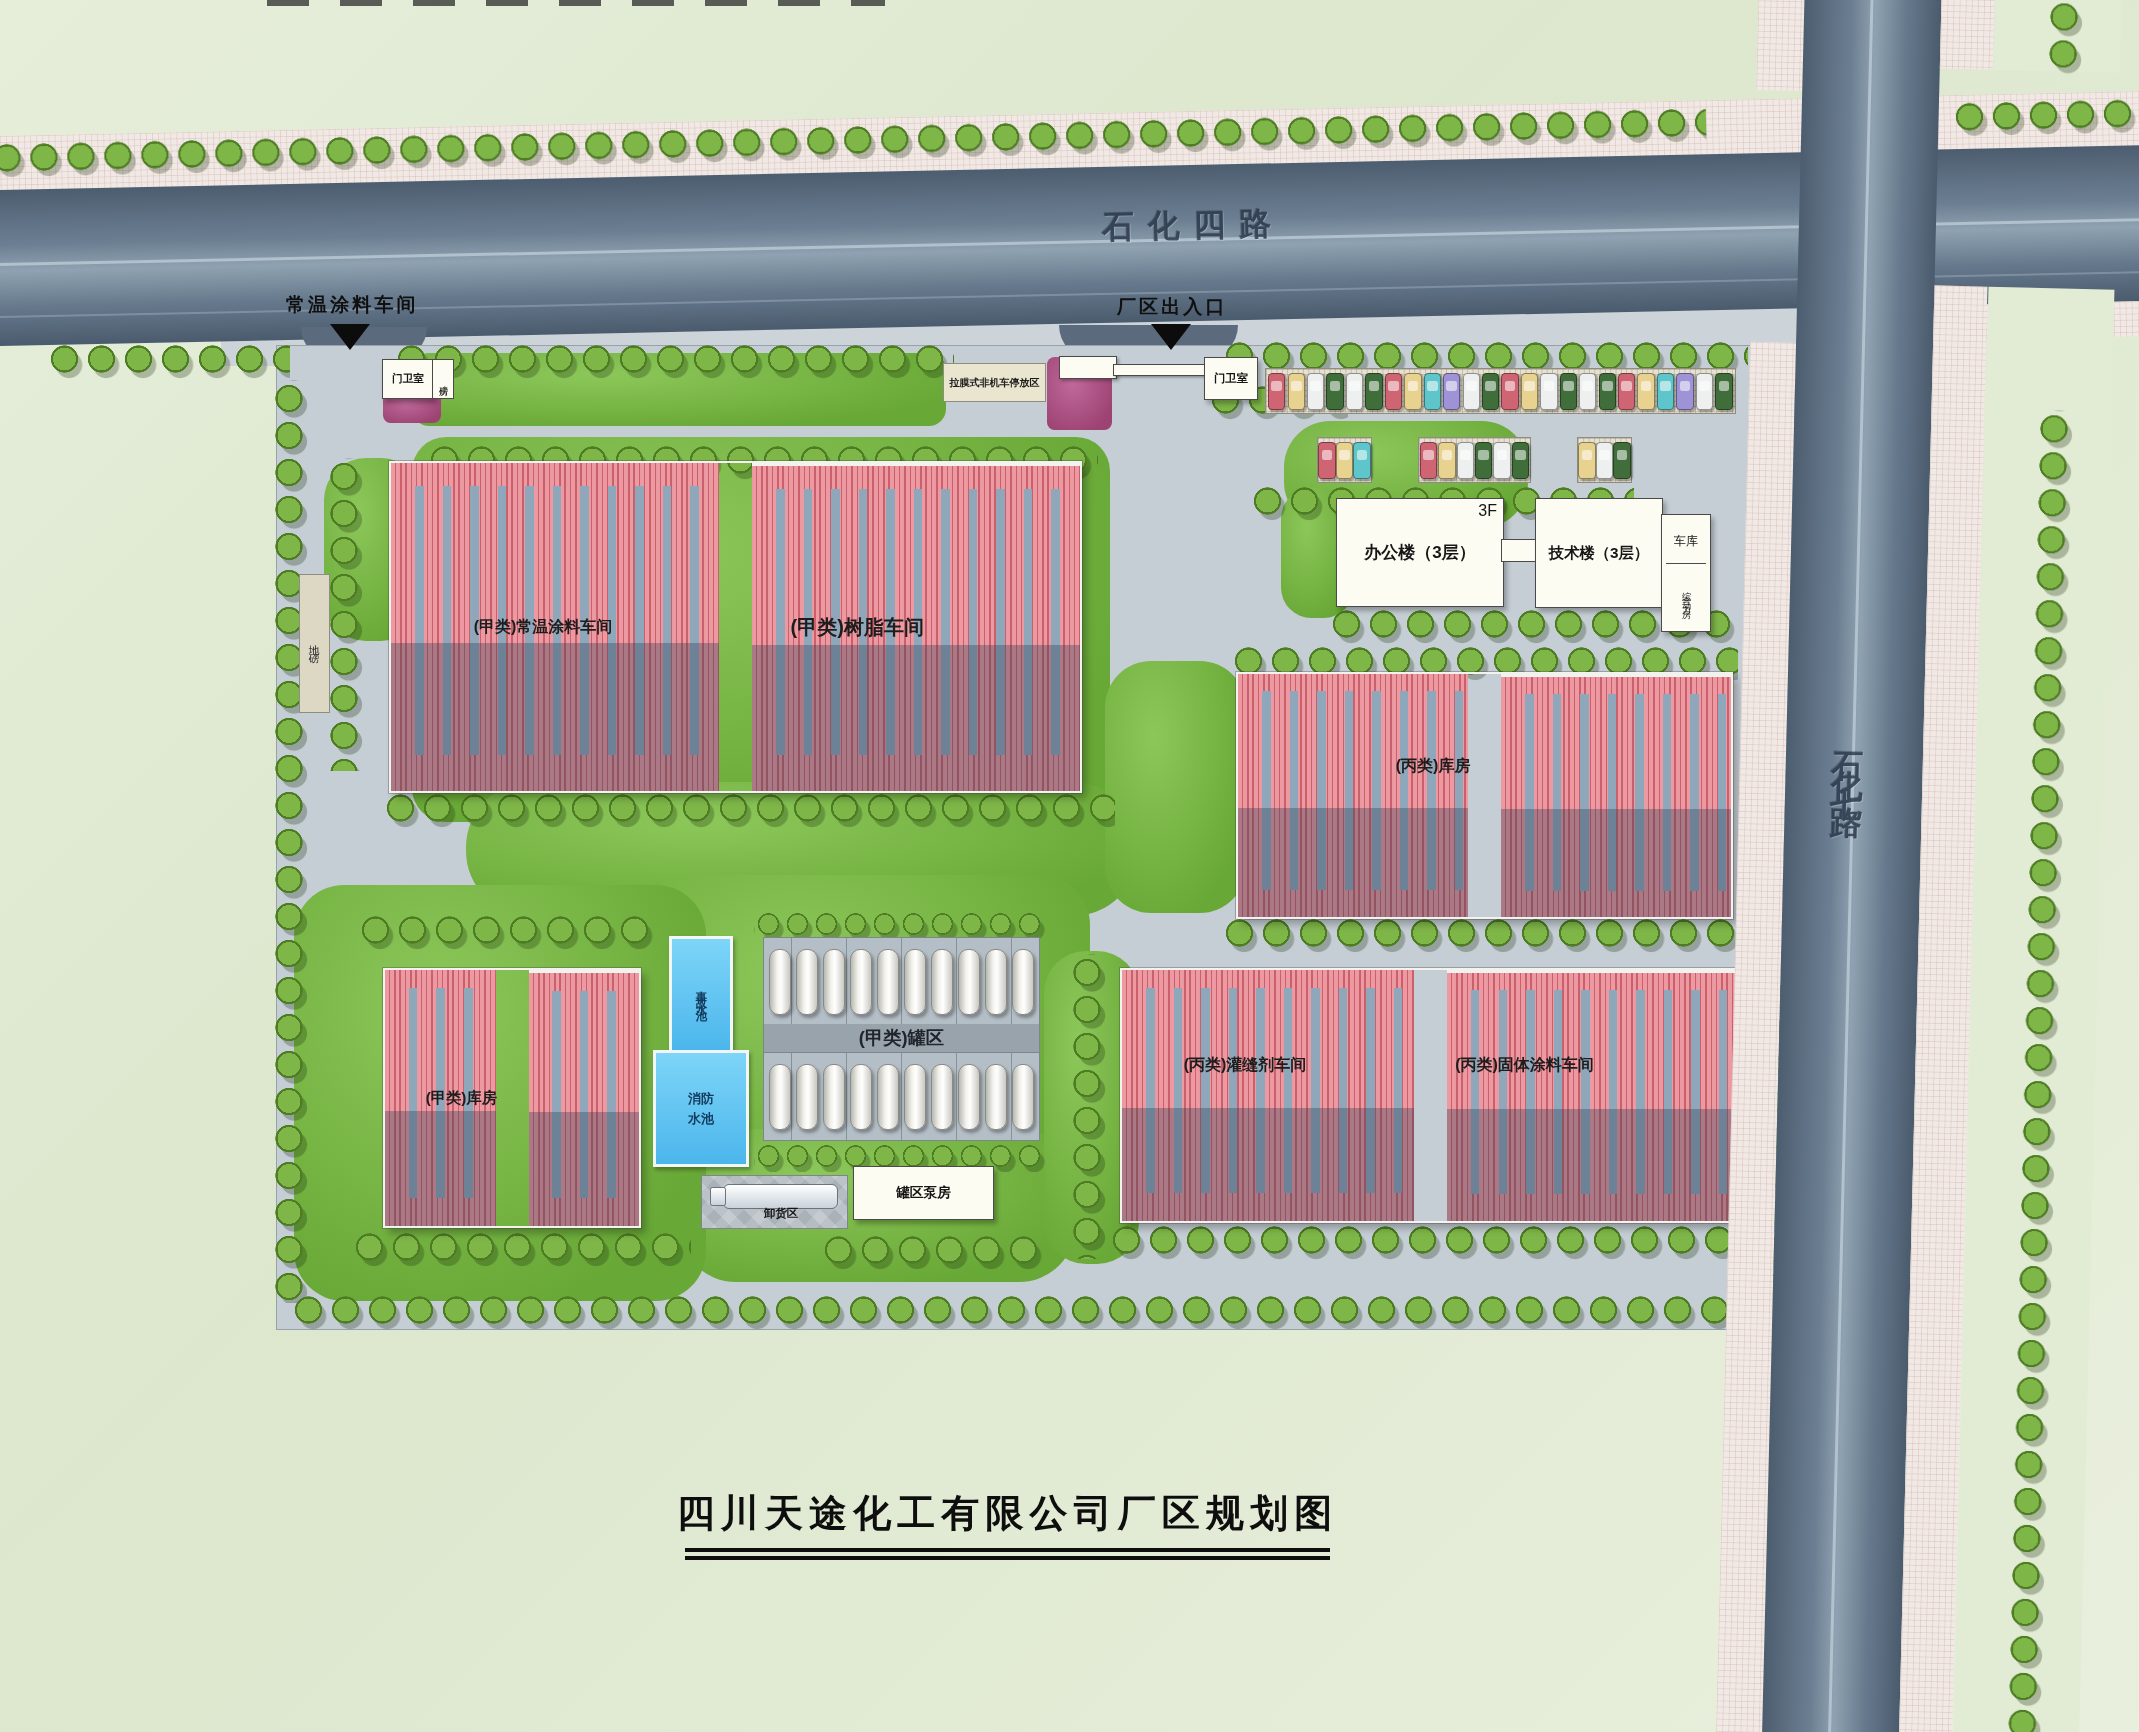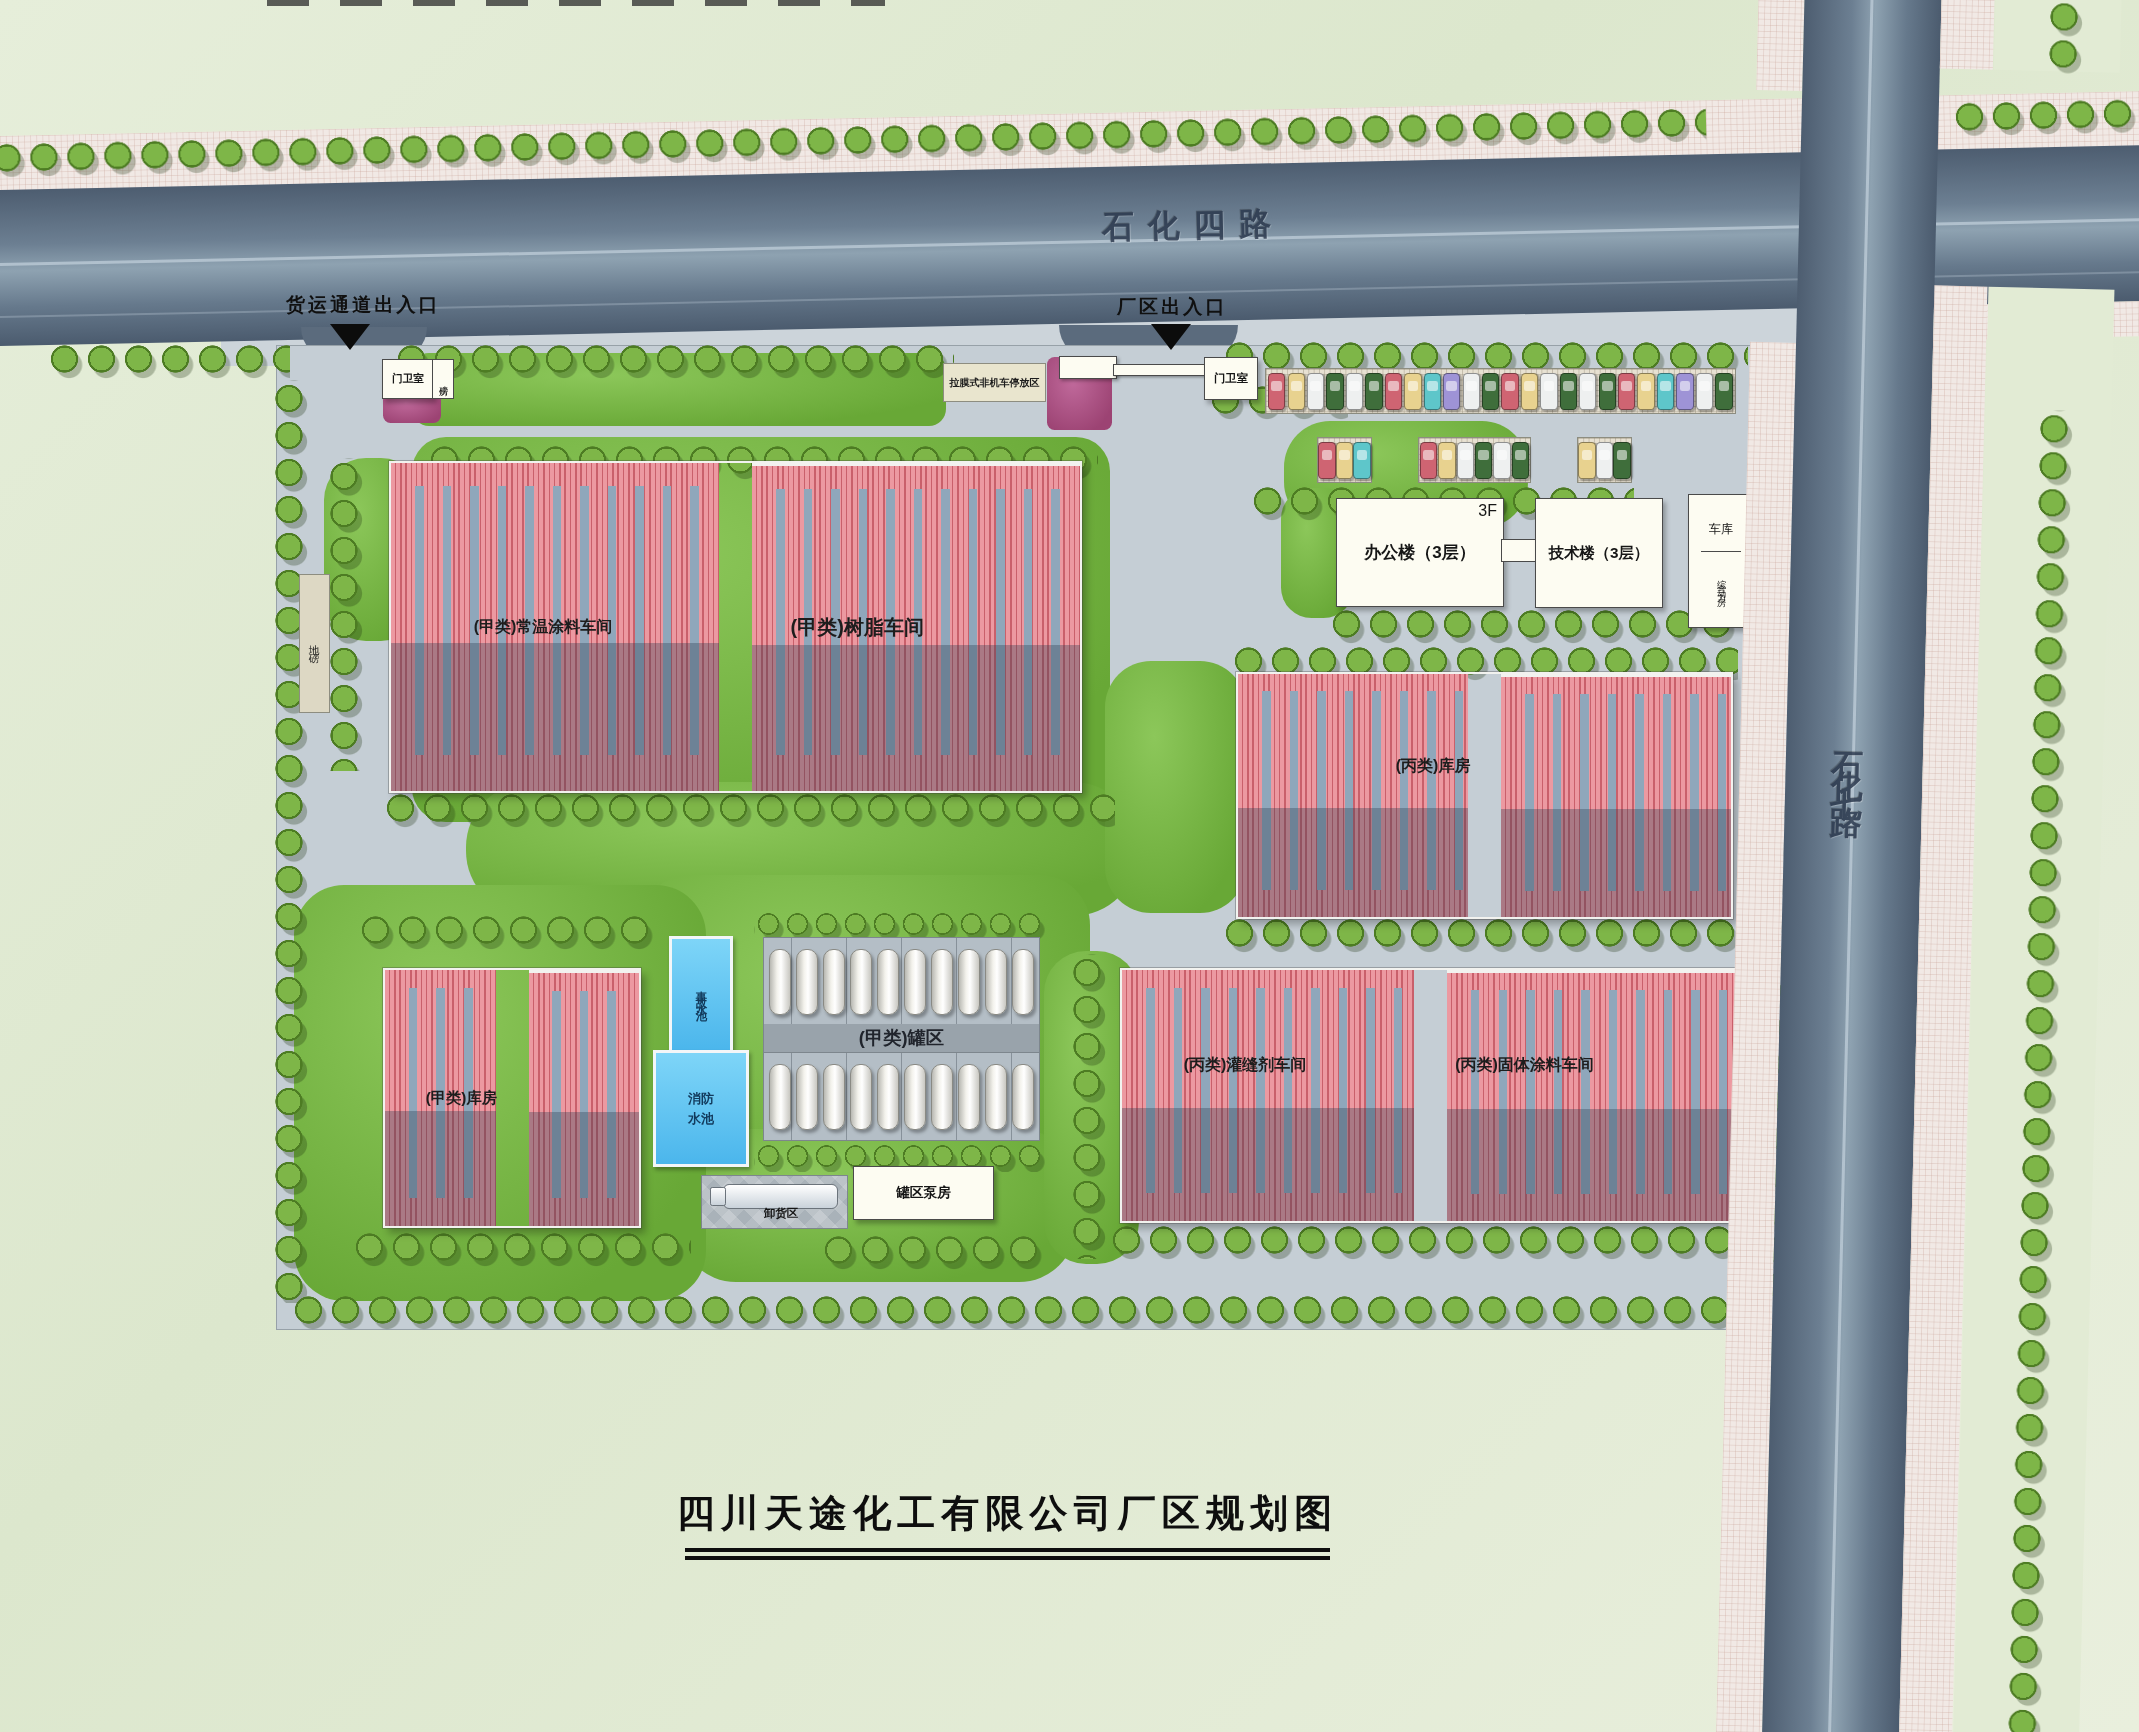--- a/index.html
+++ b/index.html
@@ -180,30 +180,30 @@
   </div>
 
   <div class="abs wbox" style="left:1336px;top:498px;width:166px;height:107px;">
     <span style="font-size:17px;font-weight:600;">办公楼（3层）</span>
     <span class="abs" style="top:3.1px;right:6.1px;font-size:16px;">3F</span>
   </div>
   <div class="abs wbox" style="left:1501px;top:539px;width:35px;height:21.4px;box-shadow:none;"></div>
   <div class="abs wbox" style="left:1535px;top:498px;width:126px;height:108px;">
     <span style="font-size:15.3px;font-weight:600;">技术楼（3层）</span>
   </div>
-  <div class="abs wbox" style="left:1661px;top:494px;width:40px;height:108px;flex-direction:column;padding:12px;margin-left:27px;">
+  <div class="abs wbox" style="left:1661px;top:514px;width:40px;height:108px;flex-direction:column;padding:4px;">
     <div style="height:44px;display:flex;align-items:center;justify-content:center;border-bottom:0.8px solid #4a4a4a;width:100%;">
       <span style="font-size:12.2px;">车库</span>
     </div>
     <div style="flex:1;display:flex;align-items:center;justify-content:center;width:100%;">
       <span class="vtext" style="font-size:9.2px;letter-spacing:4.6px;">综合动力房</span>
     </div>
   </div>
 
-  <div class="abs entlabel" style="left:286px;top:292px;font-size:19px;">货运通道出入口</div>
+  <div class="abs entlabel" style="left:286px;top:292px;font-size:19px;">常温涂料车间</div>
   <div class="abs tri" style="left:330px;top:324px;"></div>
   <div class="abs wbox" style="left:382px;top:359px;width:50px;height:38px;">
     <span style="font-size:10.7px;font-weight:600;">门卫室</span>
   </div>
   <div class="abs wbox" style="left:432px;top:359px;width:20px;height:38px;box-shadow:none;">
     <span class="vtext" style="font-size:9.2px;letter-spacing:1.5px;">磅房</span>
   </div>
 
   <div class="abs entlabel" style="left:1117px;top:294px;font-size:19px;">厂区出入口</div>
   <div class="abs tri" style="left:1151px;top:324px;"></div>

